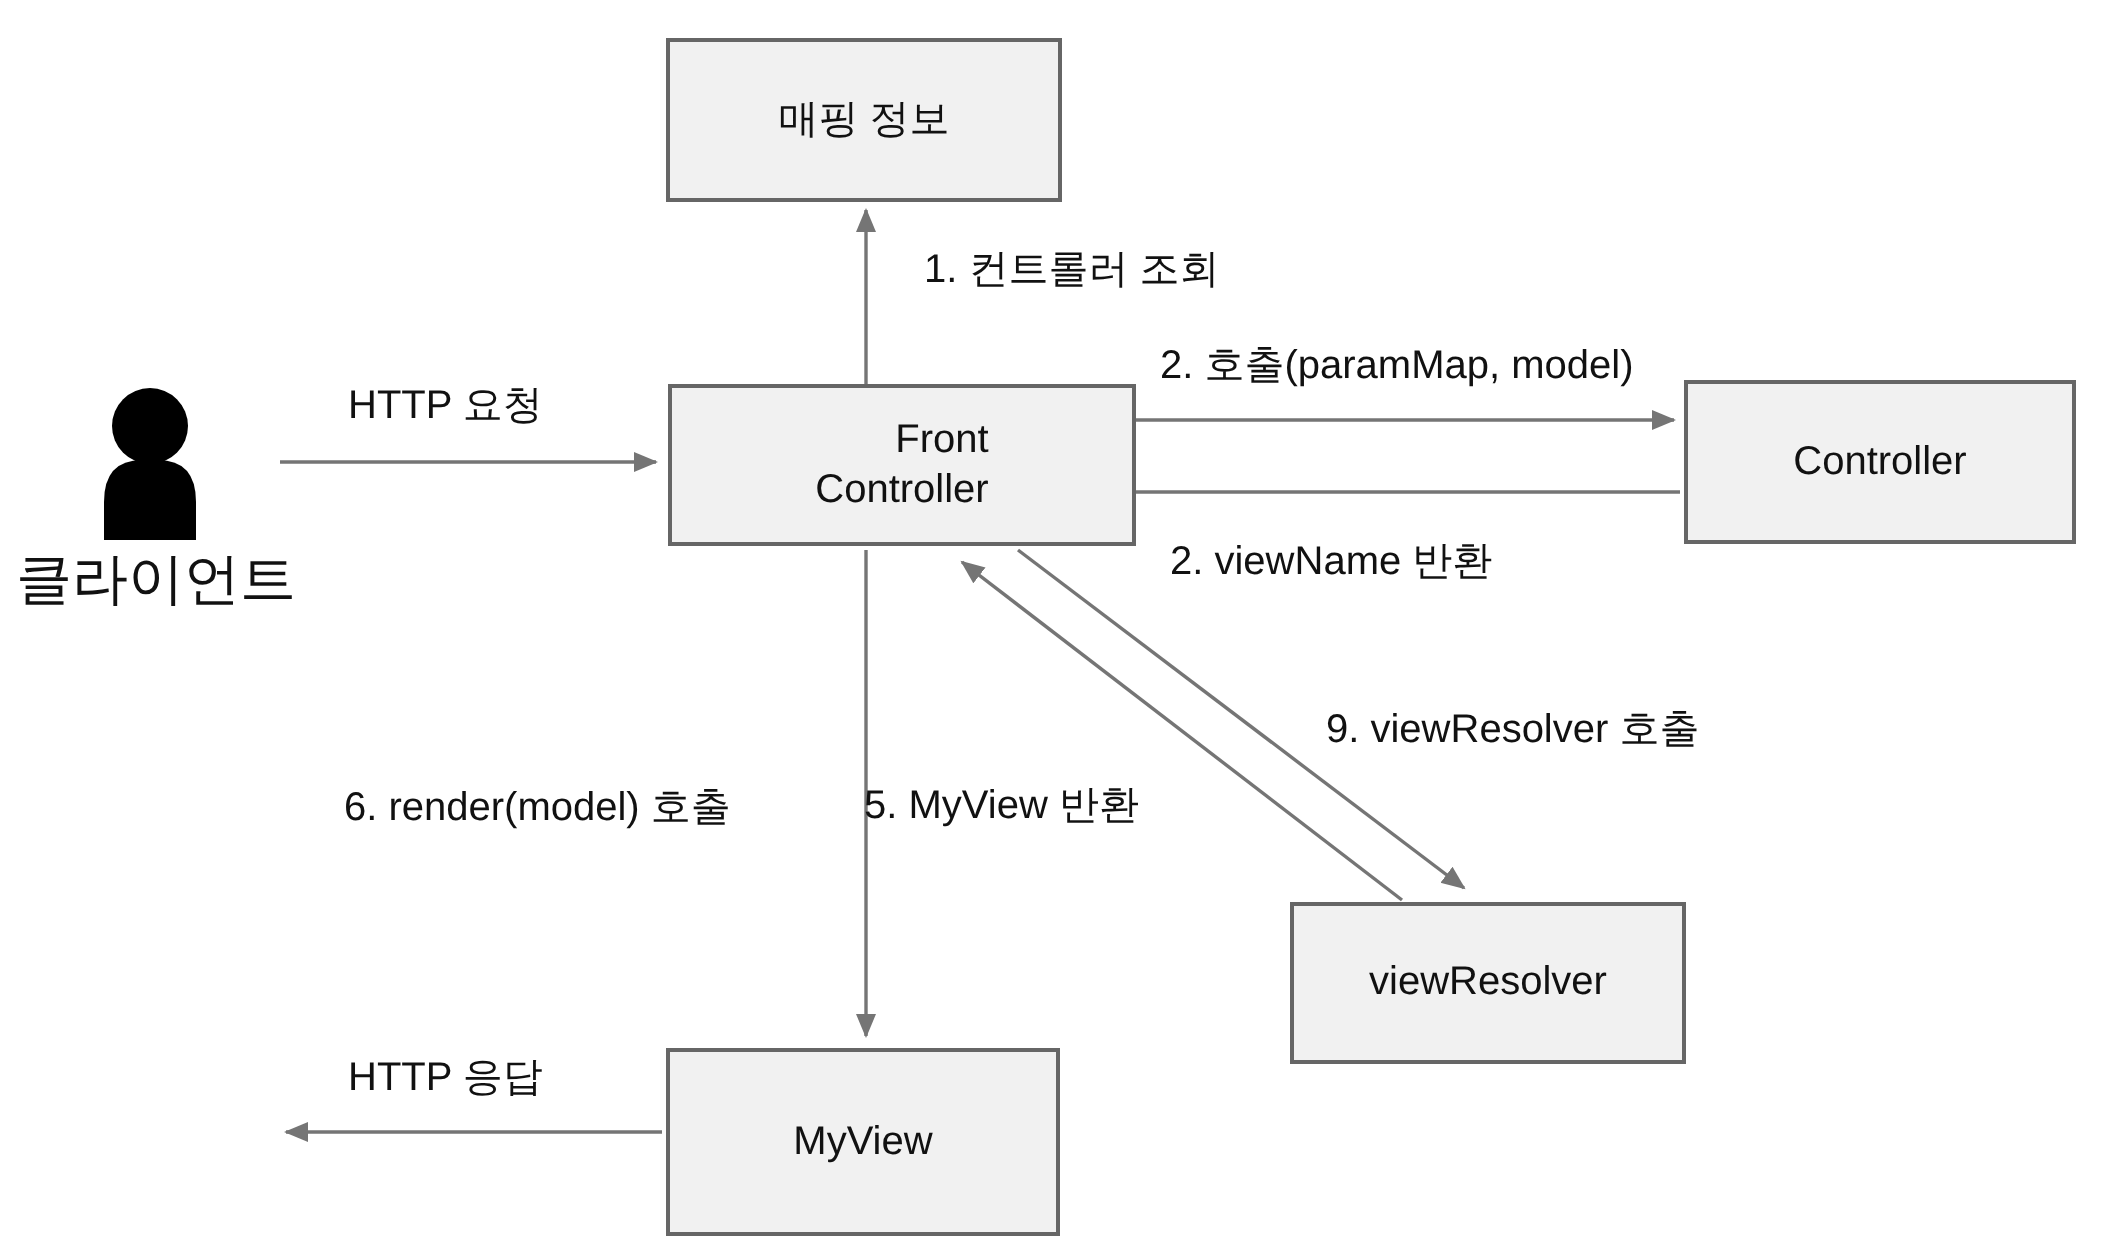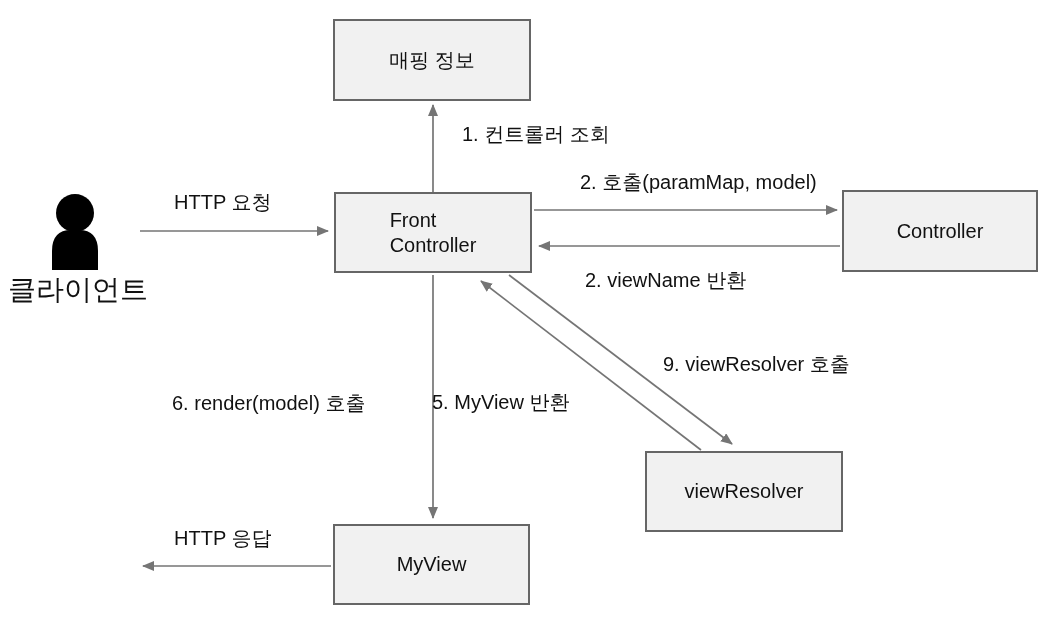--- a/index.html
+++ b/index.html
@@ -24,21 +24,21 @@
     pointer-events: none;
   }
   .node {
     position: absolute;
     box-sizing: border-box;
     background: #f1f1f1;
     border: 2px solid #666666;
     display: flex;
     align-items: center;
     justify-content: center;
-    text-align: left;
+    text-align: right;
     font-size: 20px;
     line-height: 1.25;
     color: #111111;
     white-space: pre-line;
   }
   .edge-label {
     position: absolute;
     font-size: 20px;
     color: #111111;
     white-space: nowrap;
@@ -75,28 +75,28 @@
     <line x1="534" y1="210" x2="837" y2="210" stroke="#757575" stroke-width="1.7" marker-end="url(#ah)"></line>
     <line x1="840" y1="246" x2="539" y2="246" stroke="#757575" stroke-width="1.7" marker-end="url(#ah)"></line>
     <line x1="509" y1="275" x2="732" y2="444" stroke="#757575" stroke-width="1.7" marker-end="url(#ah)"></line>
     <line x1="701" y1="450" x2="481" y2="281" stroke="#757575" stroke-width="1.7" marker-end="url(#ah)"></line>
     <line x1="433" y1="275" x2="433" y2="518" stroke="#757575" stroke-width="1.7" marker-end="url(#ah)"></line>
     <line x1="331" y1="566" x2="143" y2="566" stroke="#757575" stroke-width="1.7" marker-end="url(#ah)"></line>
   </svg>
 
   <div class="node" style="left:333px; top:19px; width:198px; height:82px;">매핑 정보</div>
 
-  <div class="node" style="left:334px; top:192px; width:198px; height:81px;">Front
+  <div class="node" style="left:334px; top:192px; width:234px; height:81px;">Front
 Controller</div>
 
   <div class="node" style="left:842px; top:190px; width:196px; height:82px;">Controller</div>
 
   <div class="node" style="left:645px; top:451px; width:198px; height:81px;">viewResolver</div>
 
-  <div class="node" style="left:333px; top:524px; width:197px; height:81px;">MyView</div>
+  <div class="node" style="left:333px; top:524px; width:197px; height:94px;">MyView</div>
 
   <svg class="client-icon" width="50" height="77" viewBox="0 0 50 77">
     <circle cx="25" cy="20" r="19" fill="#000000"></circle>
     <path d="M2 77 L2 58 Q2 37 21 37 L29 37 Q48 37 48 58 L48 77 Z" fill="#000000"></path>
   </svg>
   <div class="client-label">클라이언트</div>
 
   <div class="edge-label" style="left:174px; top:189px;">HTTP 요청</div>
 
   <div class="edge-label" style="left:462px; top:121px;">1. 컨트롤러 조회</div>

